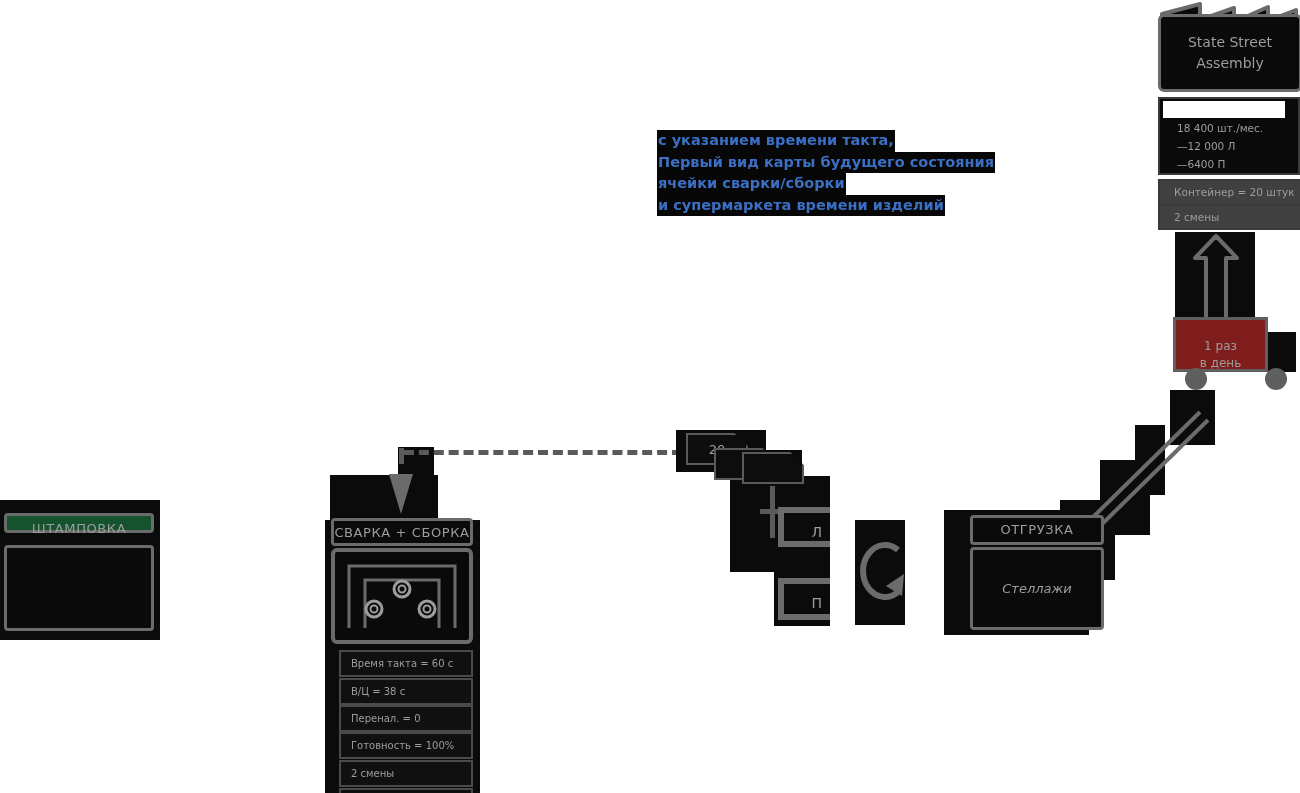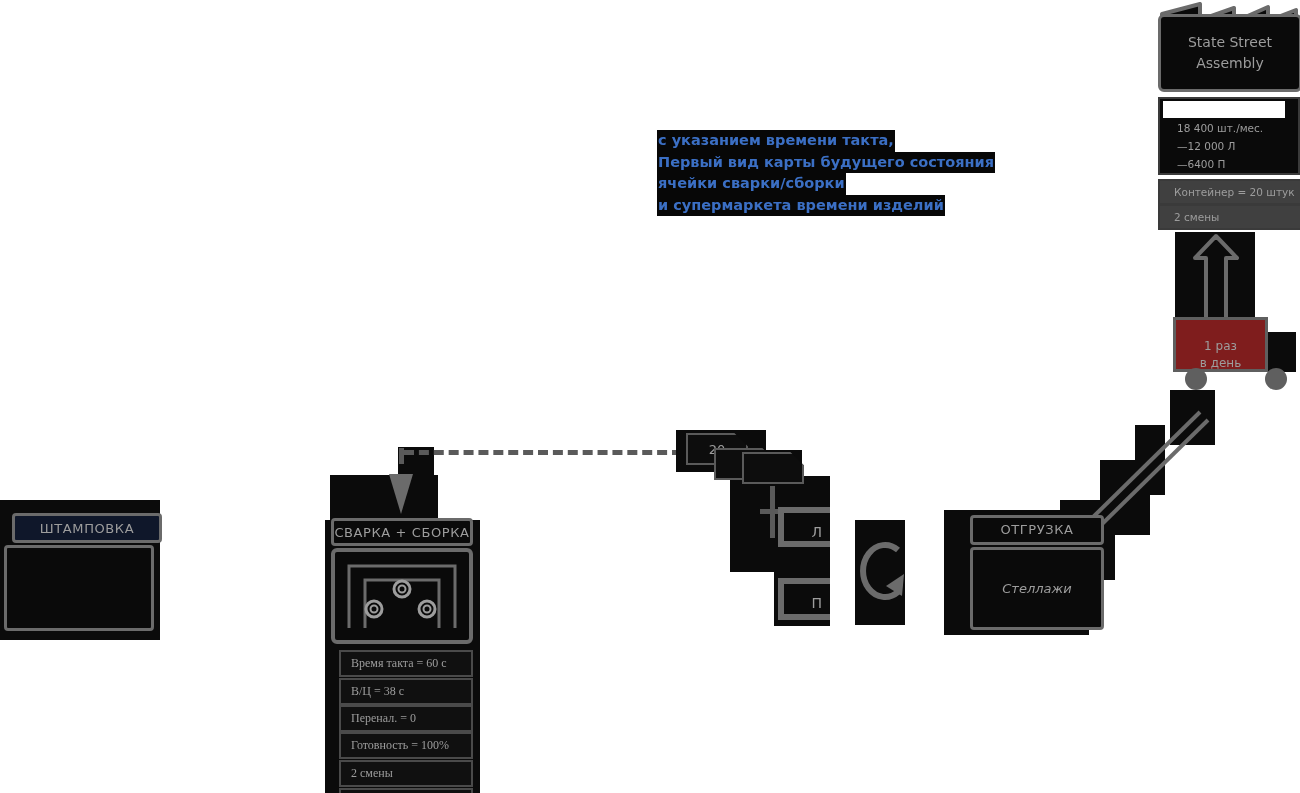--- a/index.html
+++ b/index.html
@@ -124,22 +124,22 @@
     width: 22px; height: 22px; border-radius: 50%;
     background: #5f5f5f;
     top: 136px;
   }
   #wheel-l { left: 45px; }
   #wheel-r { left: 125px; }
 
   
   #stamping { left: 4px; top: 513px; width: 150px; height: 118px; }
   #stamping-head {
-    left: 8px; top: 0; width: 150px; height: 30px;
-    background: #0f172a; border: 3px solid #6b6b6b;
+    left: 0; top: 0; width: 150px; height: 20px;
+    background: #14532d; border: 3px solid #6b6b6b;
     border-radius: 4px; box-sizing: border-box;
     line-height: 25px;
   }
   #stamping-body {
     left: 0; top: 32px; width: 150px; height: 86px;
     background: #0a0a0a; border: 3px solid #6b6b6b;
     border-radius: 4px; box-sizing: border-box;
   }
 
   
@@ -154,25 +154,24 @@
     left: 0; top: 30px; width: 142px; height: 96px;
     background: #0a0a0a; border: 4px solid #6b6b6b;
     border-radius: 6px; box-sizing: border-box;
   }
   .weld-row {
     left: 8px; width: 134px; height: 27px;
     background: #101010;
     border: 2px solid #4a4a4a;
     box-sizing: border-box;
     color: #9d9d9d;
-    font-size: 12px;
+    font-size: 10px;
     padding-left: 10px;
     line-height: 23px;
     white-space: nowrap;
-    font-family: Liberation Serif, serif;
   }
 
   
   .kanban-card {
     background: #0d0d0d;
     border: 2px solid #5a5a5a;
     box-sizing: border-box;
     -webkit-clip-path: polygon(0 0, 78% 0, 100% 42%, 100% 100%, 0 100%);
     clip-path: polygon(0 0, 78% 0, 100% 42%, 100% 100%, 0 100%);
   }

